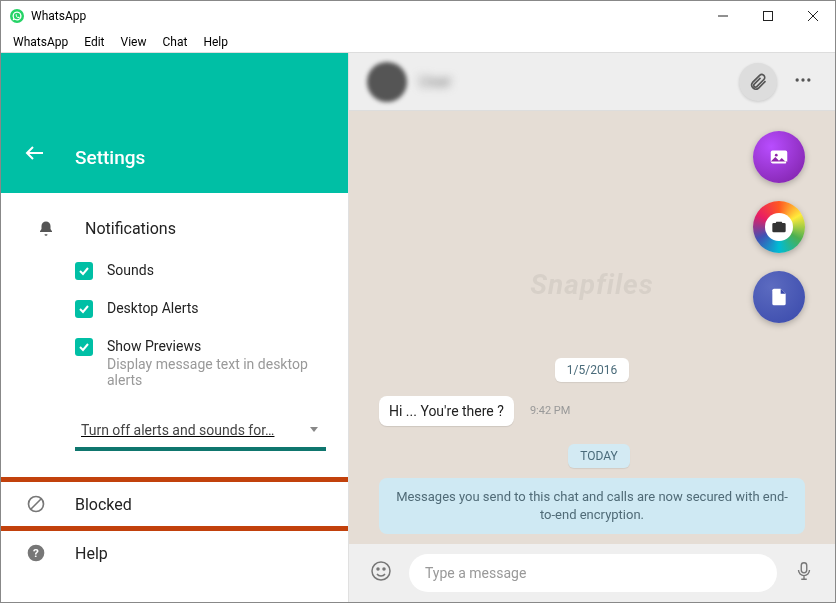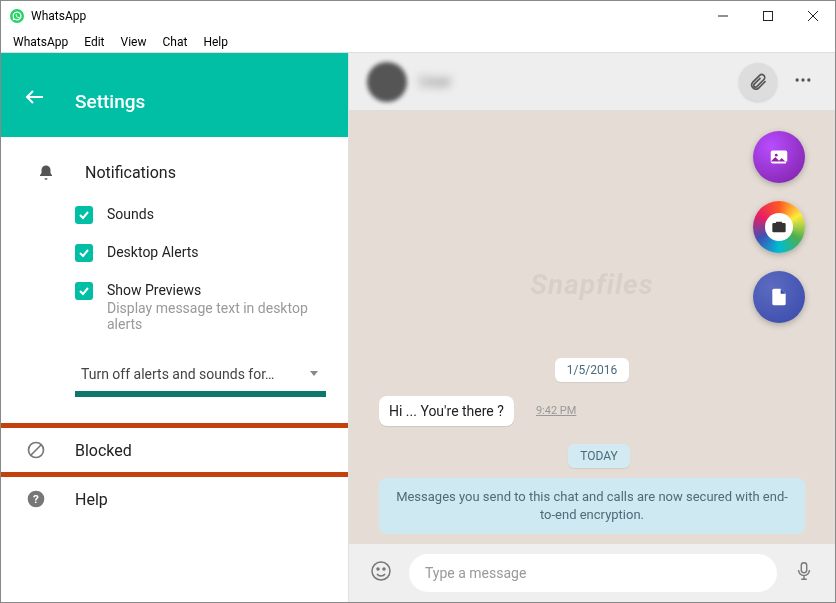--- a/index.html
+++ b/index.html
@@ -11,35 +11,35 @@
 .win-btns { display: flex; height: 100%; }
 .win-btn { width: 45px; display: flex; align-items: center; justify-content: center; cursor: default; }
 .win-btn svg { stroke: #222; }
 
 .menubar { height: 22px; display: flex; align-items: center; padding: 0 4px; background: #fff; border-bottom: 1px solid #ddd; }
 .menu-item { padding: 2px 8px; font-size: 12px; color: #000; cursor: default; }
 
 .content { display: flex; height: calc(100% - 52px); }
 
 .sidebar { width: 348px; background: #fff; border-right: 1px solid #e0e0e0; display: flex; flex-direction: column; }
-.settings-header { background: #00bfa5; height: 84px; display: flex; align-items: flex-end; padding: 0 0 24px 22px; color: #fff; }
+.settings-header { background: #00bfa5; height: 140px; display: flex; align-items: flex-end; padding: 0 0 24px 22px; color: #fff; }
 .back-arrow { margin-right: 28px; cursor: pointer; }
 .settings-title { font-size: 19px; font-weight: 500; }
 
 .notifs { padding: 20px 0 12px 0; }
 .section-head { display: flex; align-items: center; padding: 6px 22px 14px 32px; }
 .section-icon { width: 26px; display: flex; justify-content: center; margin-right: 26px; }
 .section-title { font-size: 16px; color: #222; }
 
 .opt { display: flex; align-items: flex-start; padding: 10px 22px 10px 74px; }
 .chk { width: 18px; height: 18px; background: #00bfa5; border-radius: 3px; display: flex; align-items: center; justify-content: center; margin-right: 14px; flex-shrink: 0; cursor: pointer; }
 .opt-label { font-size: 14px; color: #222; }
 .opt-desc { font-size: 14px; color: #999; margin-top: 2px; max-width: 220px; }
 
-.dropdown { margin: 14px 22px 14px 74px; padding: 8px 6px; border-bottom: 6px solid #0f766e; display: flex; justify-content: space-between; align-items: center; cursor: pointer; }
+.dropdown { margin: 14px 22px 14px 74px; padding: 8px 6px; border-bottom: 4px solid #0f766e; display: flex; justify-content: space-between; align-items: center; cursor: pointer; text-decoration: underline; }
 .dropdown-label { font-size: 14px; color: #444; }
 
 .list-item { display: flex; align-items: center; padding: 12px 22px; border-top: 5px solid #c2410c; cursor: pointer; }
 .list-icon { width: 26px; display: flex; justify-content: center; margin-right: 26px; }
 .list-label { font-size: 16px; color: #222; }
 
 .chat { flex: 1; display: flex; flex-direction: column; background: #e5ddd5; position: relative; }
 .chat-header { height: 58px; background: #eee; display: flex; align-items: center; padding: 0 18px; border-bottom: 1px solid #ddd; }
 .avatar { width: 40px; height: 40px; border-radius: 50%; background: #555; margin-right: 12px; filter: blur(2px); }
 .contact-name { font-size: 16px; color: #777; filter: blur(4px); flex: 1; }
@@ -52,21 +52,21 @@
 .fab { width: 52px; height: 52px; border-radius: 50%; display: flex; align-items: center; justify-content: center; box-shadow: 0 2px 6px rgba(0,0,0,0.25); cursor: pointer; }
 .fab-gallery { background: radial-gradient(circle at 35% 30%, #b84dff, #7b1fa2); }
 .fab-camera { background: conic-gradient(#ff5722, #ffeb3b, #4caf50, #00bcd4, #3f51b5, #e91e63, #ff5722); position: relative; }
 .fab-camera::after { content: ""; position: absolute; width: 28px; height: 28px; background: #fff; border-radius: 50%; }
 .fab-camera svg { z-index: 1; }
 .fab-doc { background: radial-gradient(circle at 35% 30%, #5c6bc0, #3949ab); }
 
 .date-chip { background: #ffffff; color: #4a6b7a; font-size: 12px; padding: 5px 12px; border-radius: 6px; margin-bottom: 14px; box-shadow: 0 1px 1px rgba(0,0,0,0.08); }
 .bubble-row { width: 100%; display: flex; align-items: center; margin-bottom: 10px; }
 .bubble { background: #fff; border-radius: 8px; padding: 7px 10px; font-size: 14px; color: #222; box-shadow: 0 1px 1px rgba(0,0,0,0.1); max-width: 65%; }
-.msg-time { font-size: 11px; color: #999; margin-left: 22px; text-decoration: underline; }
+.msg-time { font-size: 11px; color: #999; margin-left: 16px; }
 .enc-notice { background: #cfe9f3; color: #506b77; font-size: 13px; padding: 10px 14px; border-radius: 8px; text-align: center; width: 100%; line-height: 1.4; }
 .today-chip { background: #d3eaf3; color: #4a6b7a; font-size: 12px; padding: 5px 12px; border-radius: 6px; margin: 8px 0 10px 14px; box-shadow: 0 1px 1px rgba(0,0,0,0.08); }
 
 .composer { height: 58px; background: #efefef; display: flex; align-items: center; padding: 12px 14px; gap: 10px; }
 .emoji-btn, .mic-btn { cursor: pointer; padding: 6px; }
 .msg-input { flex: 1; height: 38px; border-radius: 19px; border: none; background: #fff; padding: 0 16px; font-size: 14px; outline: none; }
 .msg-input::placeholder { color: #999; }
 </style>
 </head>
 <body>

